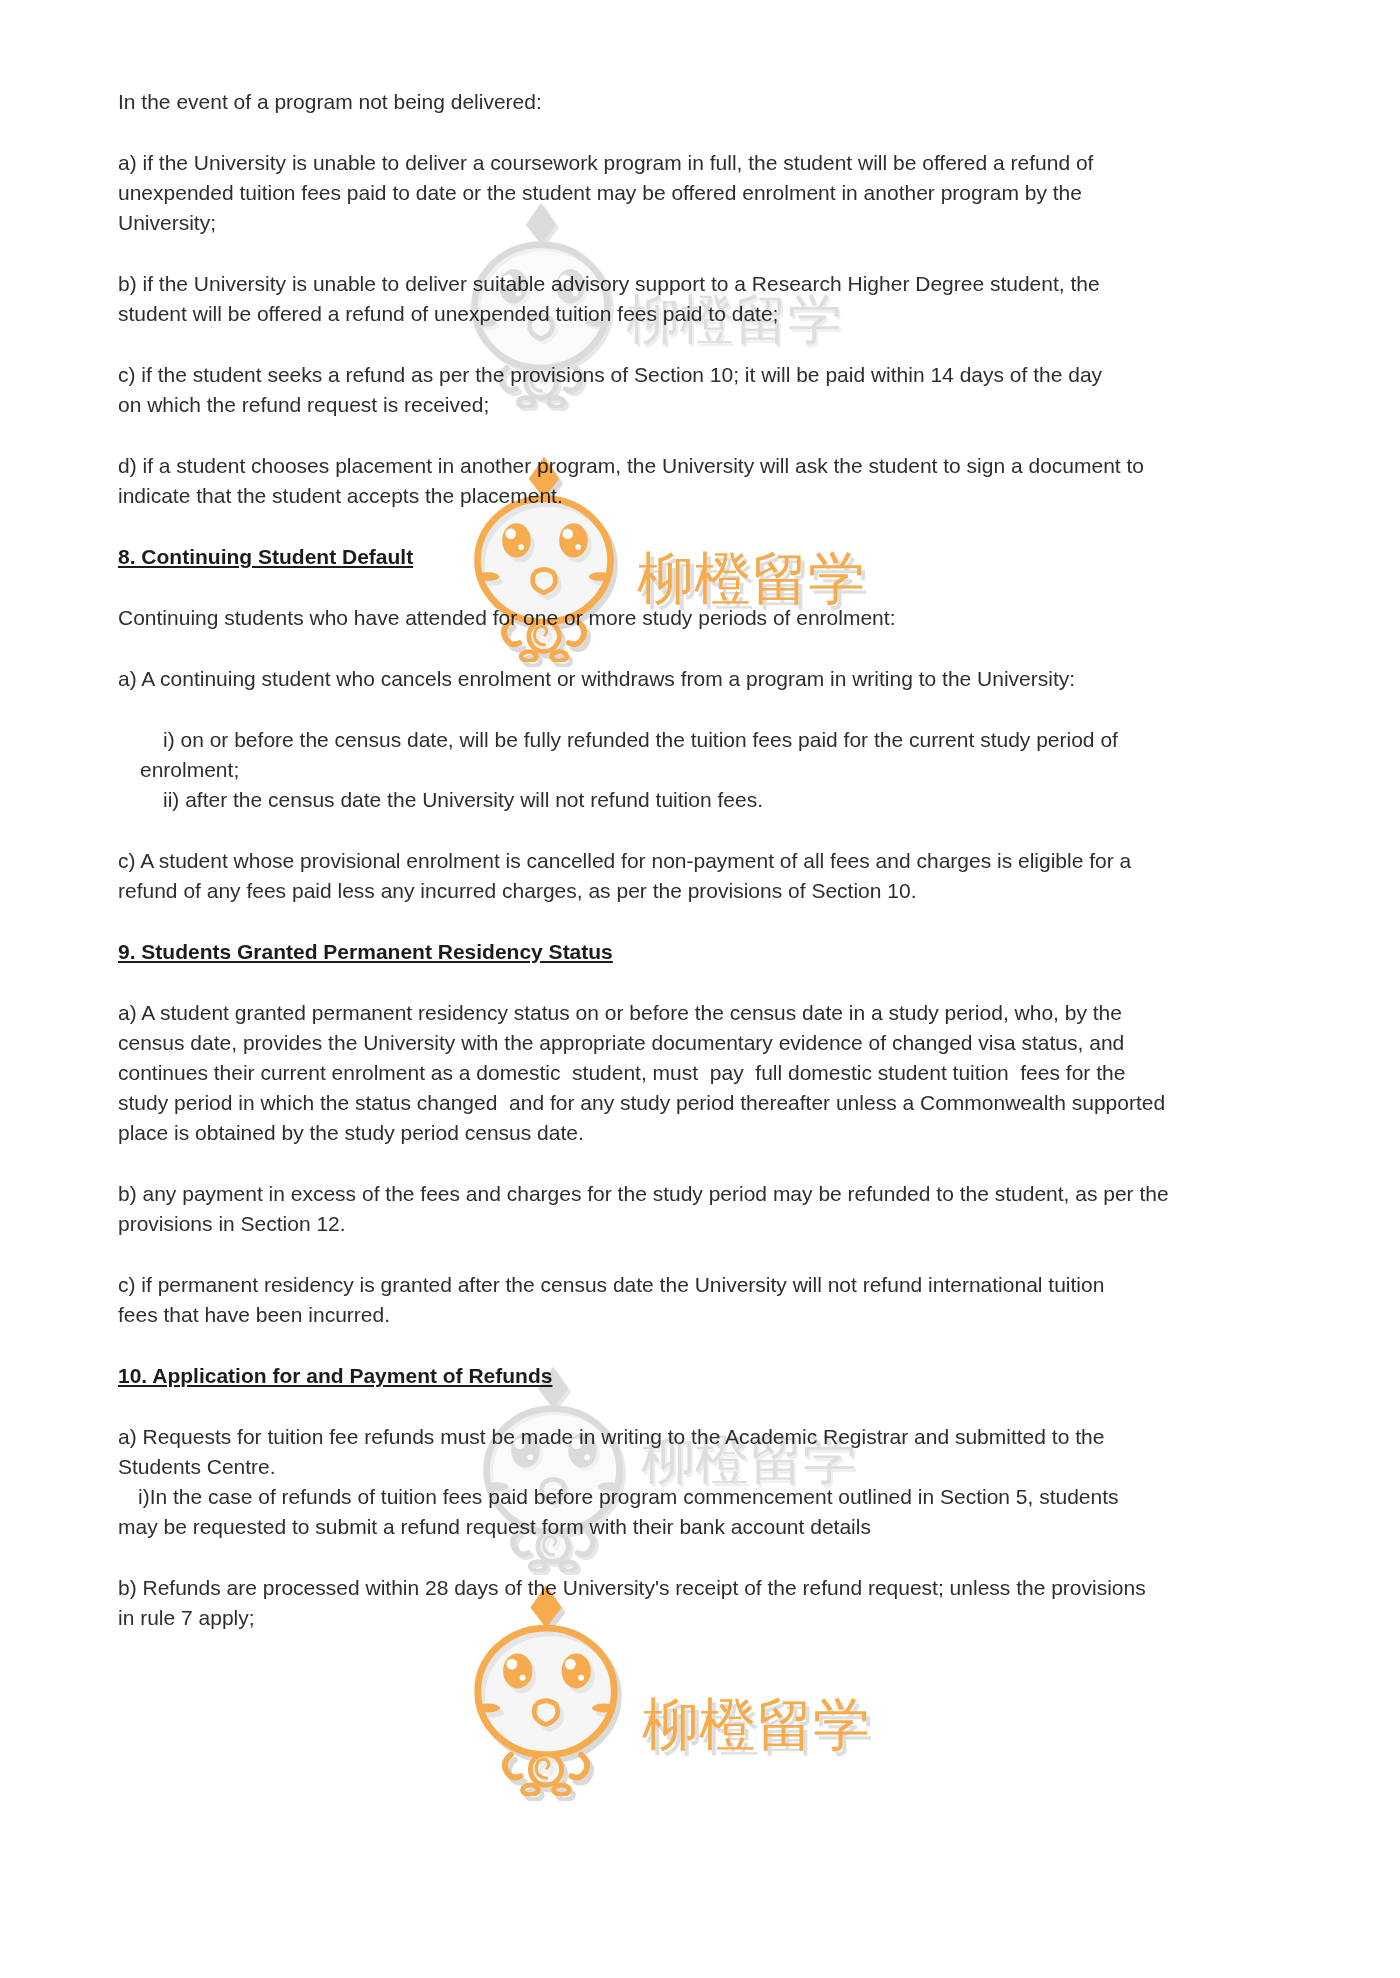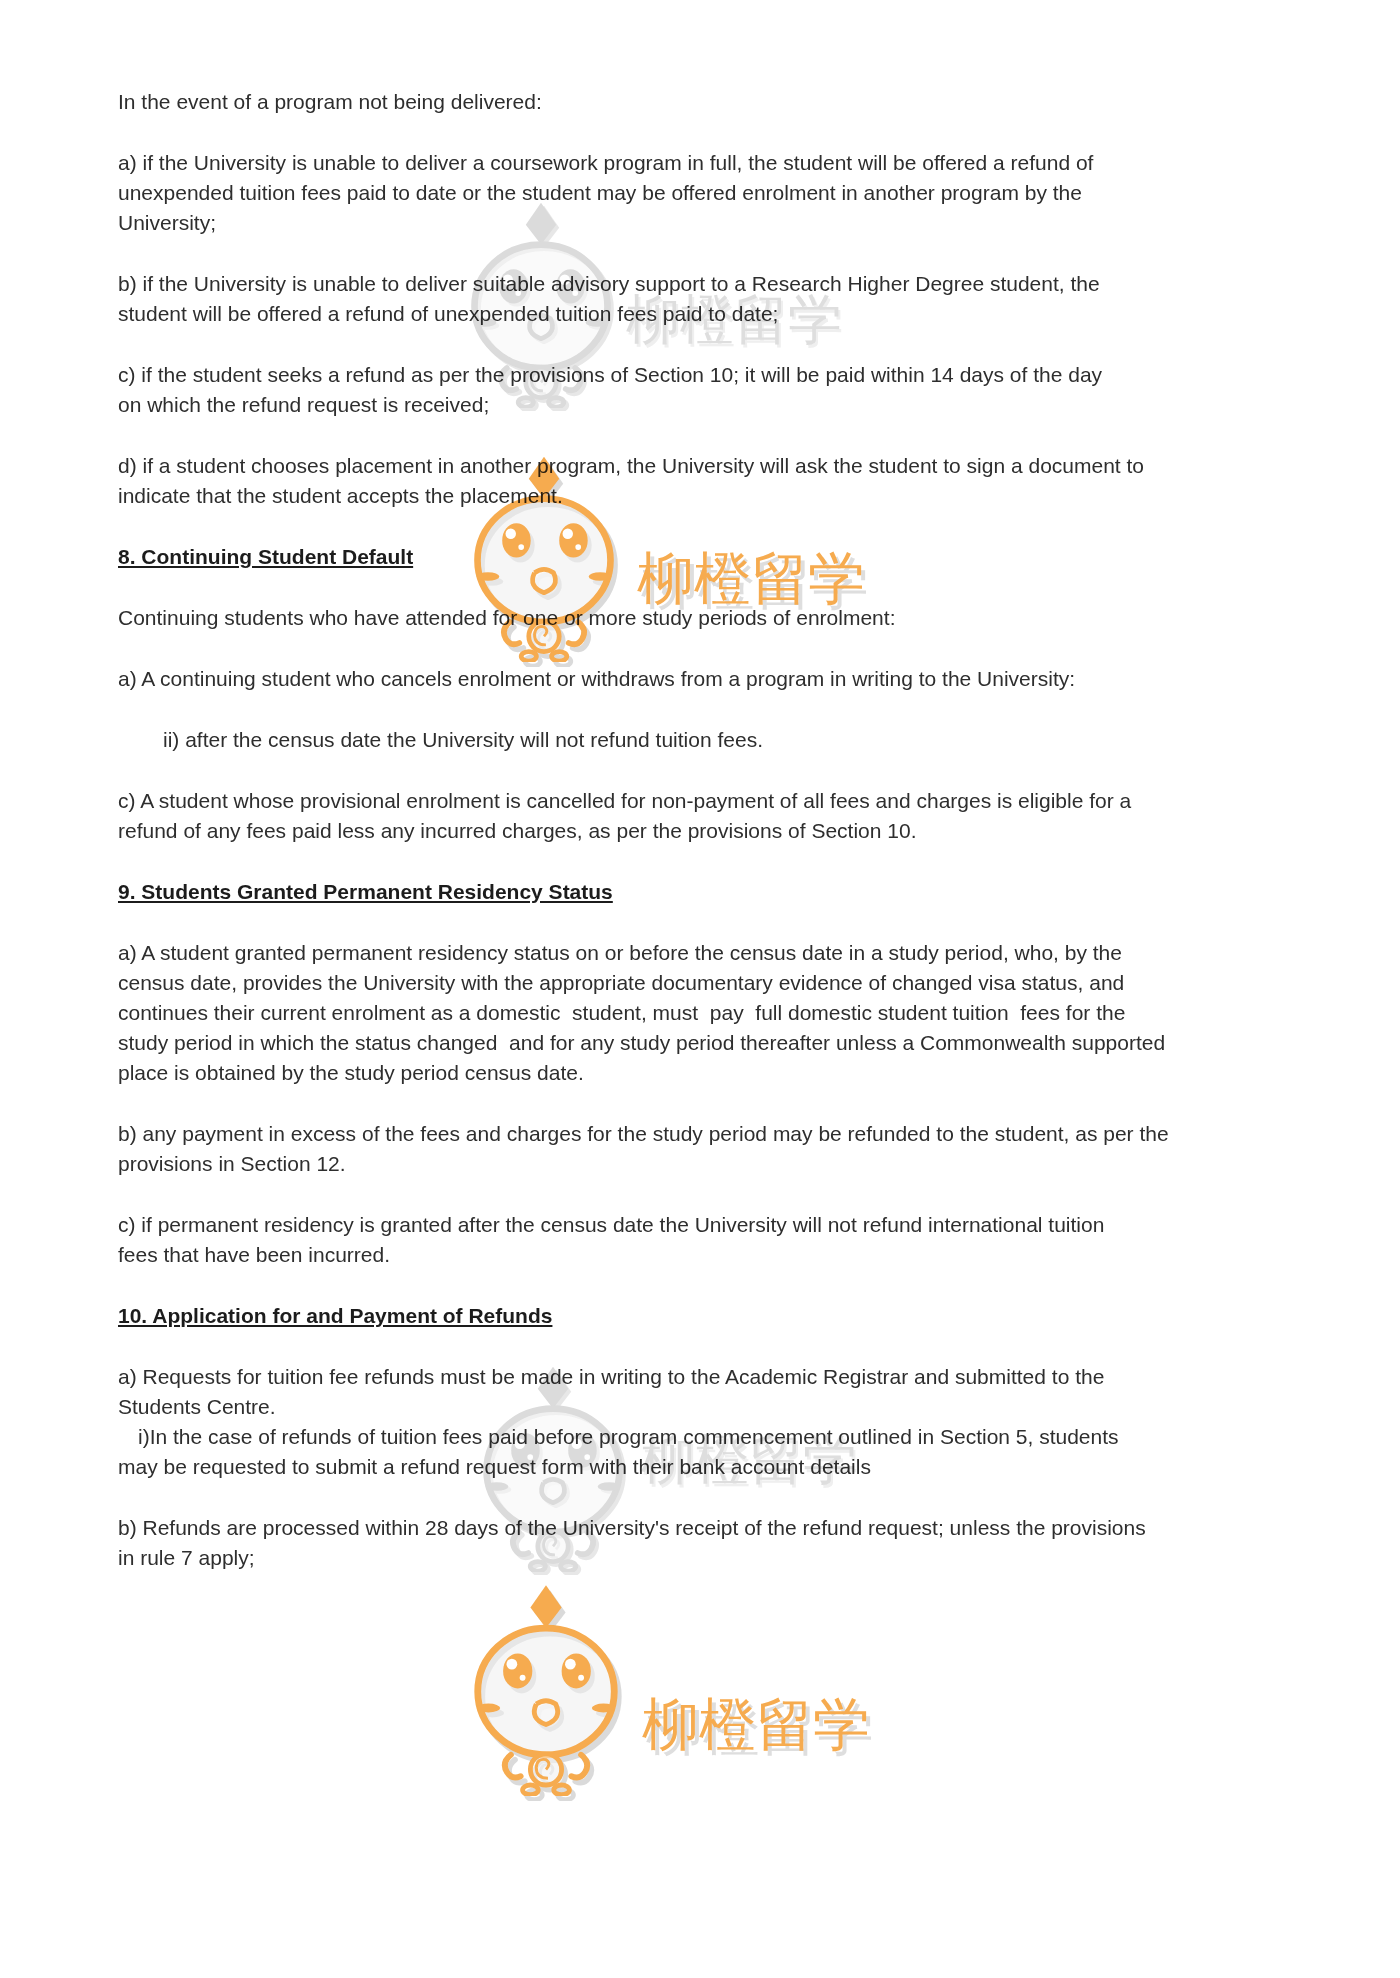--- a/index.html
+++ b/index.html
@@ -110,20 +110,22 @@
 
     <div class="block">
       <div class="ln">Continuing students who have attended for one or more study periods of enrolment:</div>
     </div>
 
     <div class="block">
       <div class="ln">a) A continuing student who cancels enrolment or withdraws from a program in writing to the University:</div>
     </div>
 
     <div class="block">
+      <div class="ln ind45">i) on or before the census date, will be fully refunded the tuition fees paid for the current study period of</div>
+      <div class="ln ind22">enrolment;</div>
       <div class="ln ind45">ii) after the census date the University will not refund tuition fees.</div>
     </div>
 
 
     <div class="block">
       <div class="ln">c) A student whose provisional enrolment is cancelled for non-payment of all fees and charges is eligible for a</div>
       <div class="ln">refund of any fees paid less any incurred charges, as per the provisions of Section 10.</div>
     </div>
 
     <div class="block heading">

